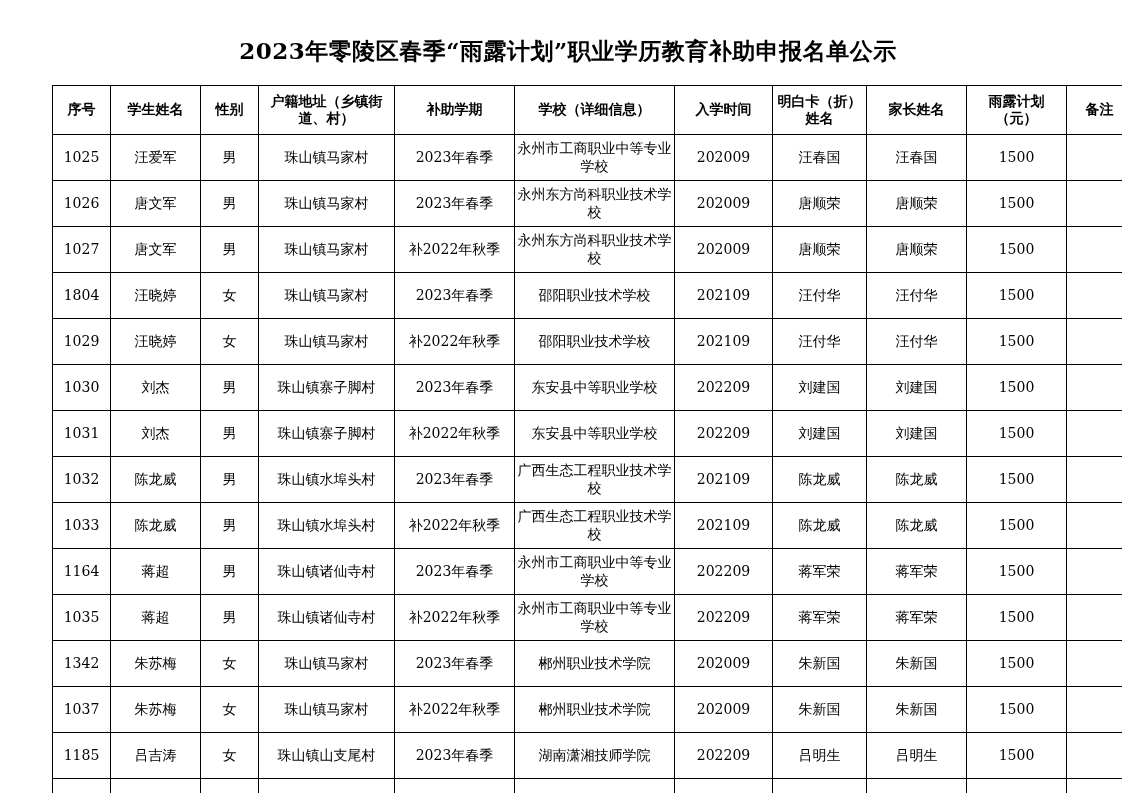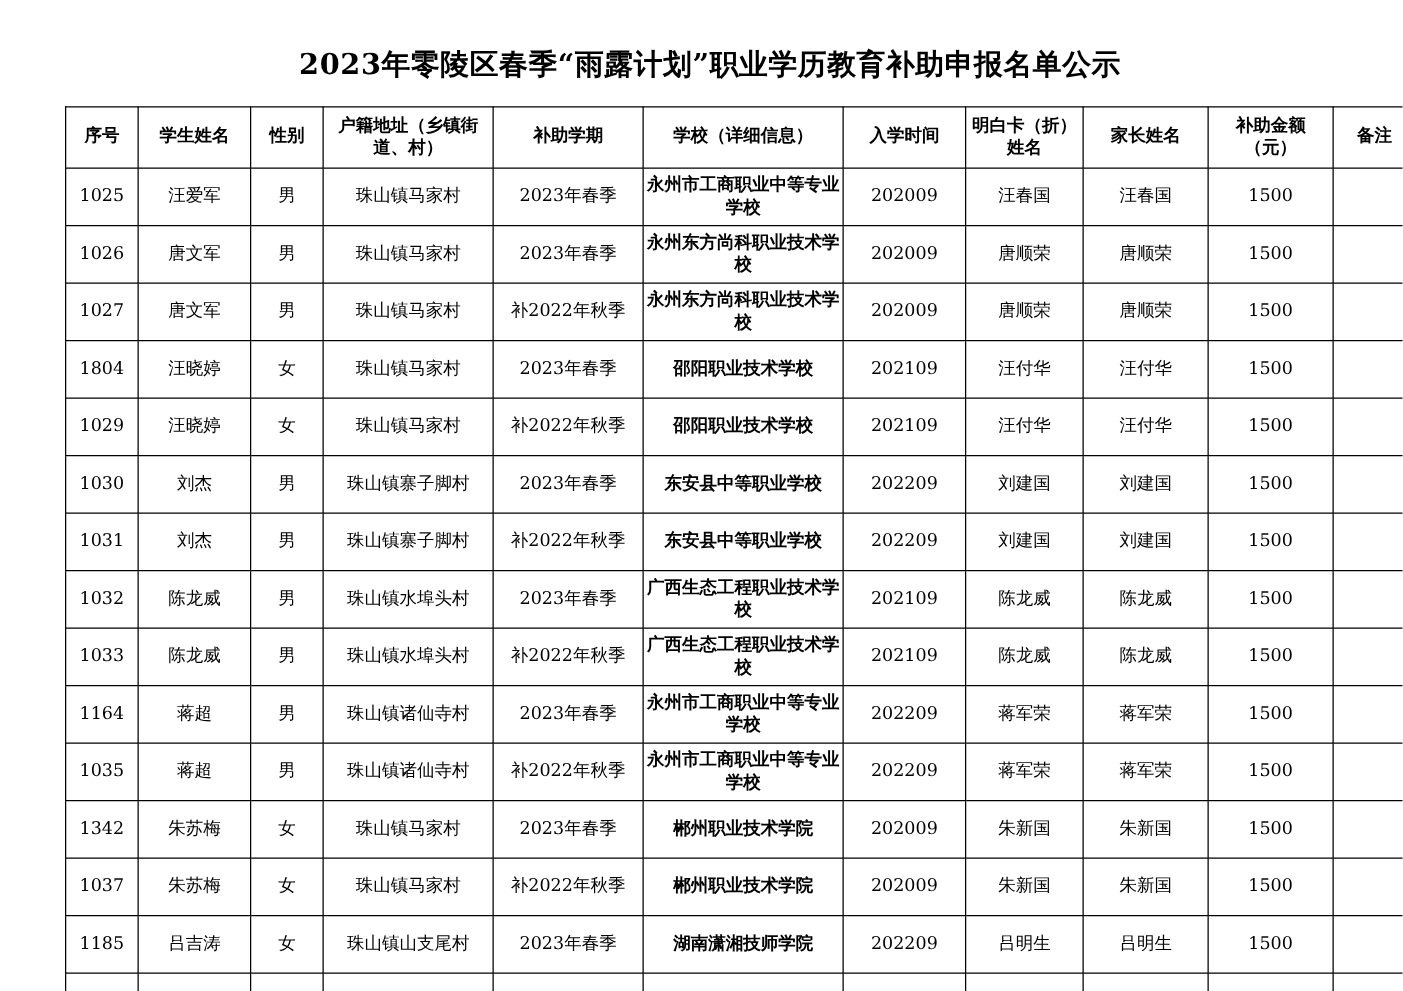--- a/index.html
+++ b/index.html
@@ -66,21 +66,20 @@
   col.c4 { width: 120px; }
   col.c5 { width: 160px; }
   col.c6 { width: 98px; }
   col.c7 { width: 94px; }
   col.c8 { width: 100px; }
   col.c9 { width: 100px; }
   col.c10 { width: 66px; }
 
   .cell-small {
     font-size: 13px;
-    font-weight: bold;
   }
 </style>
 </head>
 <body>
 
 <div class="page">
 
   <h1 class="doc-title">2023年零陵区春季“雨露计划”职业学历教育补助申报名单公示</h1>
 
   <div class="table-wrap">
@@ -102,21 +101,21 @@
         <tr>
           <th>序号</th>
           <th>学生姓名</th>
           <th>性别</th>
           <th>户籍地址（乡镇街道、村）</th>
           <th>补助学期</th>
           <th>学校（详细信息）</th>
           <th>入学时间</th>
           <th>明白卡（折）姓名</th>
           <th>家长姓名</th>
-          <th>补助金额（元）</th>
+          <th>雨露计划（元）</th>
           <th>备注</th>
         </tr>
       </thead>
       <tbody>
         <tr>
           <td>1025</td>
           <td>汪爱军</td>
           <td>男</td>
           <td>珠山镇马家村</td>
           <td>2023年春季</td>

